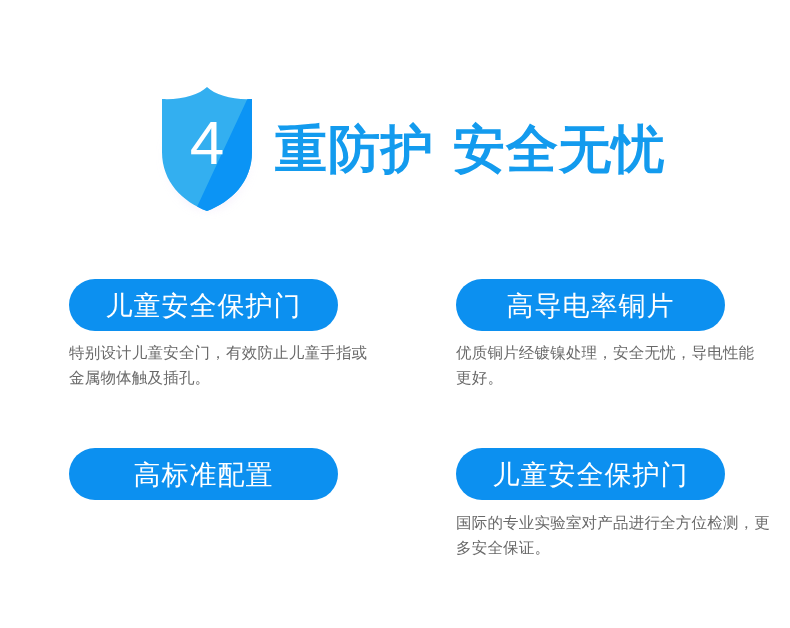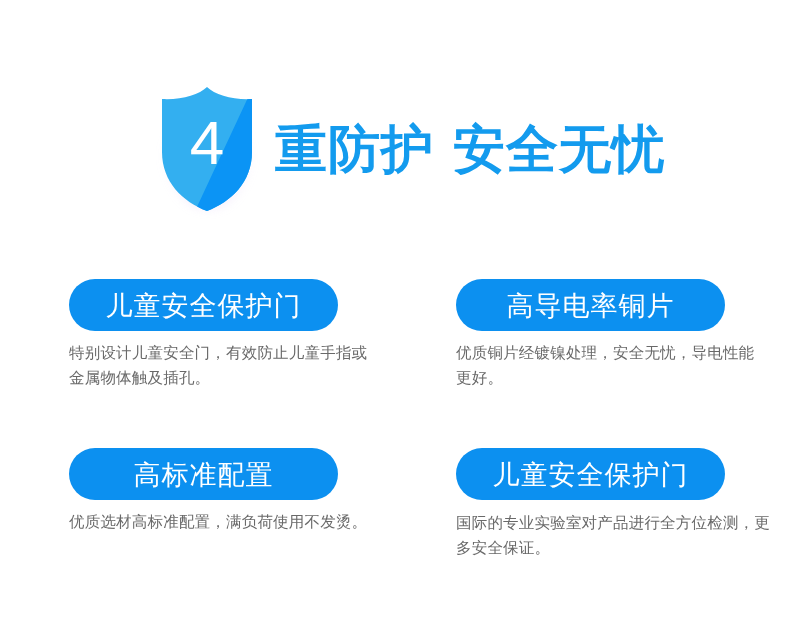--- a/index.html
+++ b/index.html
@@ -187,21 +187,20 @@
       </div>
       <div class="feature-desc">优质铜片经镀镍处理，安全无忧，导电性能更好。</div>
     </div>
   </div>
 
   <div class="feature-row">
     <div class="feature-cell col-left">
       <div class="pill">
         <span class="pill-label">高标准配置</span>
       </div>
-      <div class="feature-desc">优质选材高标准配置，满负荷使用不发烫。</div>
     </div>
 
     <div class="feature-cell col-right">
       <div class="pill">
         <span class="pill-label">儿童安全保护门</span>
       </div>
       <div class="feature-desc wide">国际的专业实验室对产品进行全方位检测，更多安全保证。</div>
     </div>
   </div>
 

